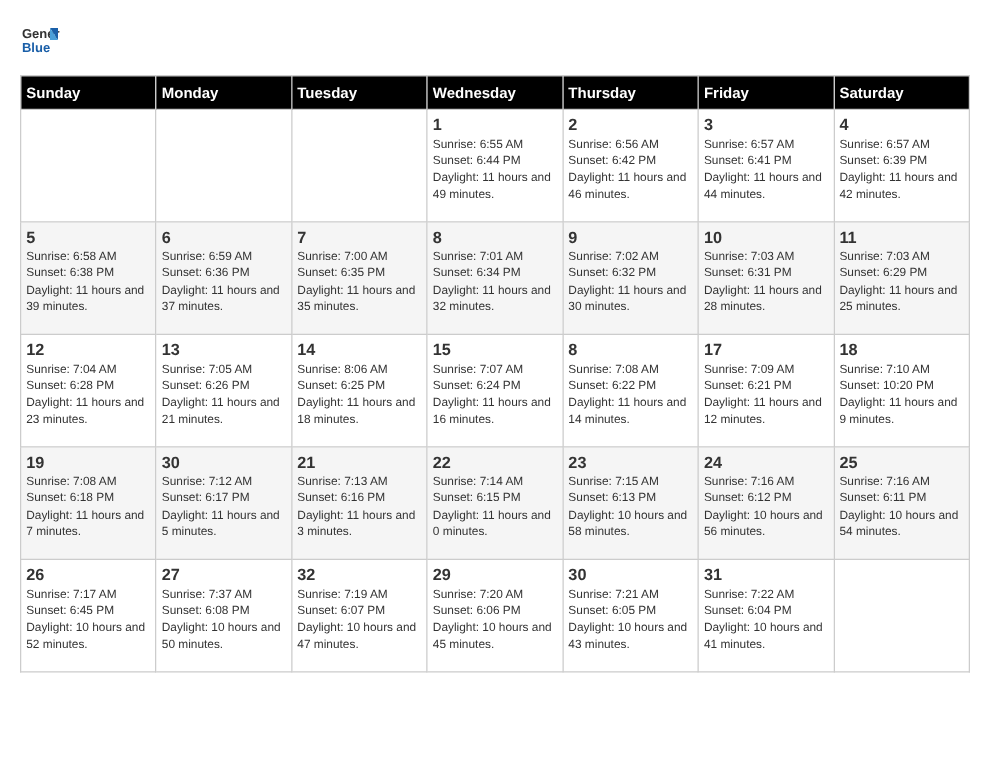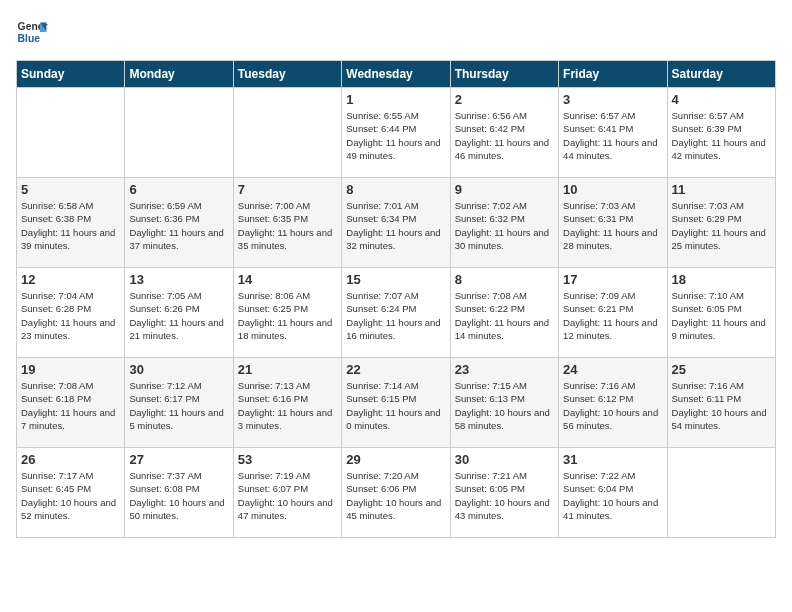--- a/index.html
+++ b/index.html
@@ -36,21 +36,21 @@
     .subtitle {
       font-size: 14px;
       color: #555;
     }
     table {
       width: 100%;
       border-collapse: collapse;
       table-layout: fixed;
     }
     thead th {
-      background-color: #0c4a6e;
+      background-color: #000000;
       color: #fff;
       font-size: 12px;
       font-weight: bold;
       padding: 6px 4px;
       text-align: left;
       border: 1px solid #ccc;
     }
     tbody td {
       vertical-align: top;
       border: 1px solid #ccc;
@@ -229,21 +229,21 @@
         <td>
           <span class="day-num">17</span>
           <div class="day-info">Sunrise: 7:09 AM
 Sunset: 6:21 PM
 Daylight: 11 hours
 and 12 minutes.</div>
         </td>
         <td>
           <span class="day-num">18</span>
           <div class="day-info">Sunrise: 7:10 AM
-Sunset: 6:05 PM
+Sunset: 10:20 PM
 Daylight: 11 hours
 and 9 minutes.</div>
         </td>
       </tr>
       <tr>
         <td>
           <span class="day-num">19</span>
           <div class="day-info">Sunrise: 7:08 AM
 Sunset: 6:18 PM
 Daylight: 11 hours
@@ -301,21 +301,21 @@
 and 52 minutes.</div>
         </td>
         <td>
           <span class="day-num">27</span>
           <div class="day-info">Sunrise: 7:37 AM
 Sunset: 6:08 PM
 Daylight: 10 hours
 and 50 minutes.</div>
         </td>
         <td>
-          <span class="day-num">53</span>
+          <span class="day-num">32</span>
           <div class="day-info">Sunrise: 7:19 AM
 Sunset: 6:07 PM
 Daylight: 10 hours
 and 47 minutes.</div>
         </td>
         <td>
           <span class="day-num">29</span>
           <div class="day-info">Sunrise: 7:20 AM
 Sunset: 6:06 PM
 Daylight: 10 hours

